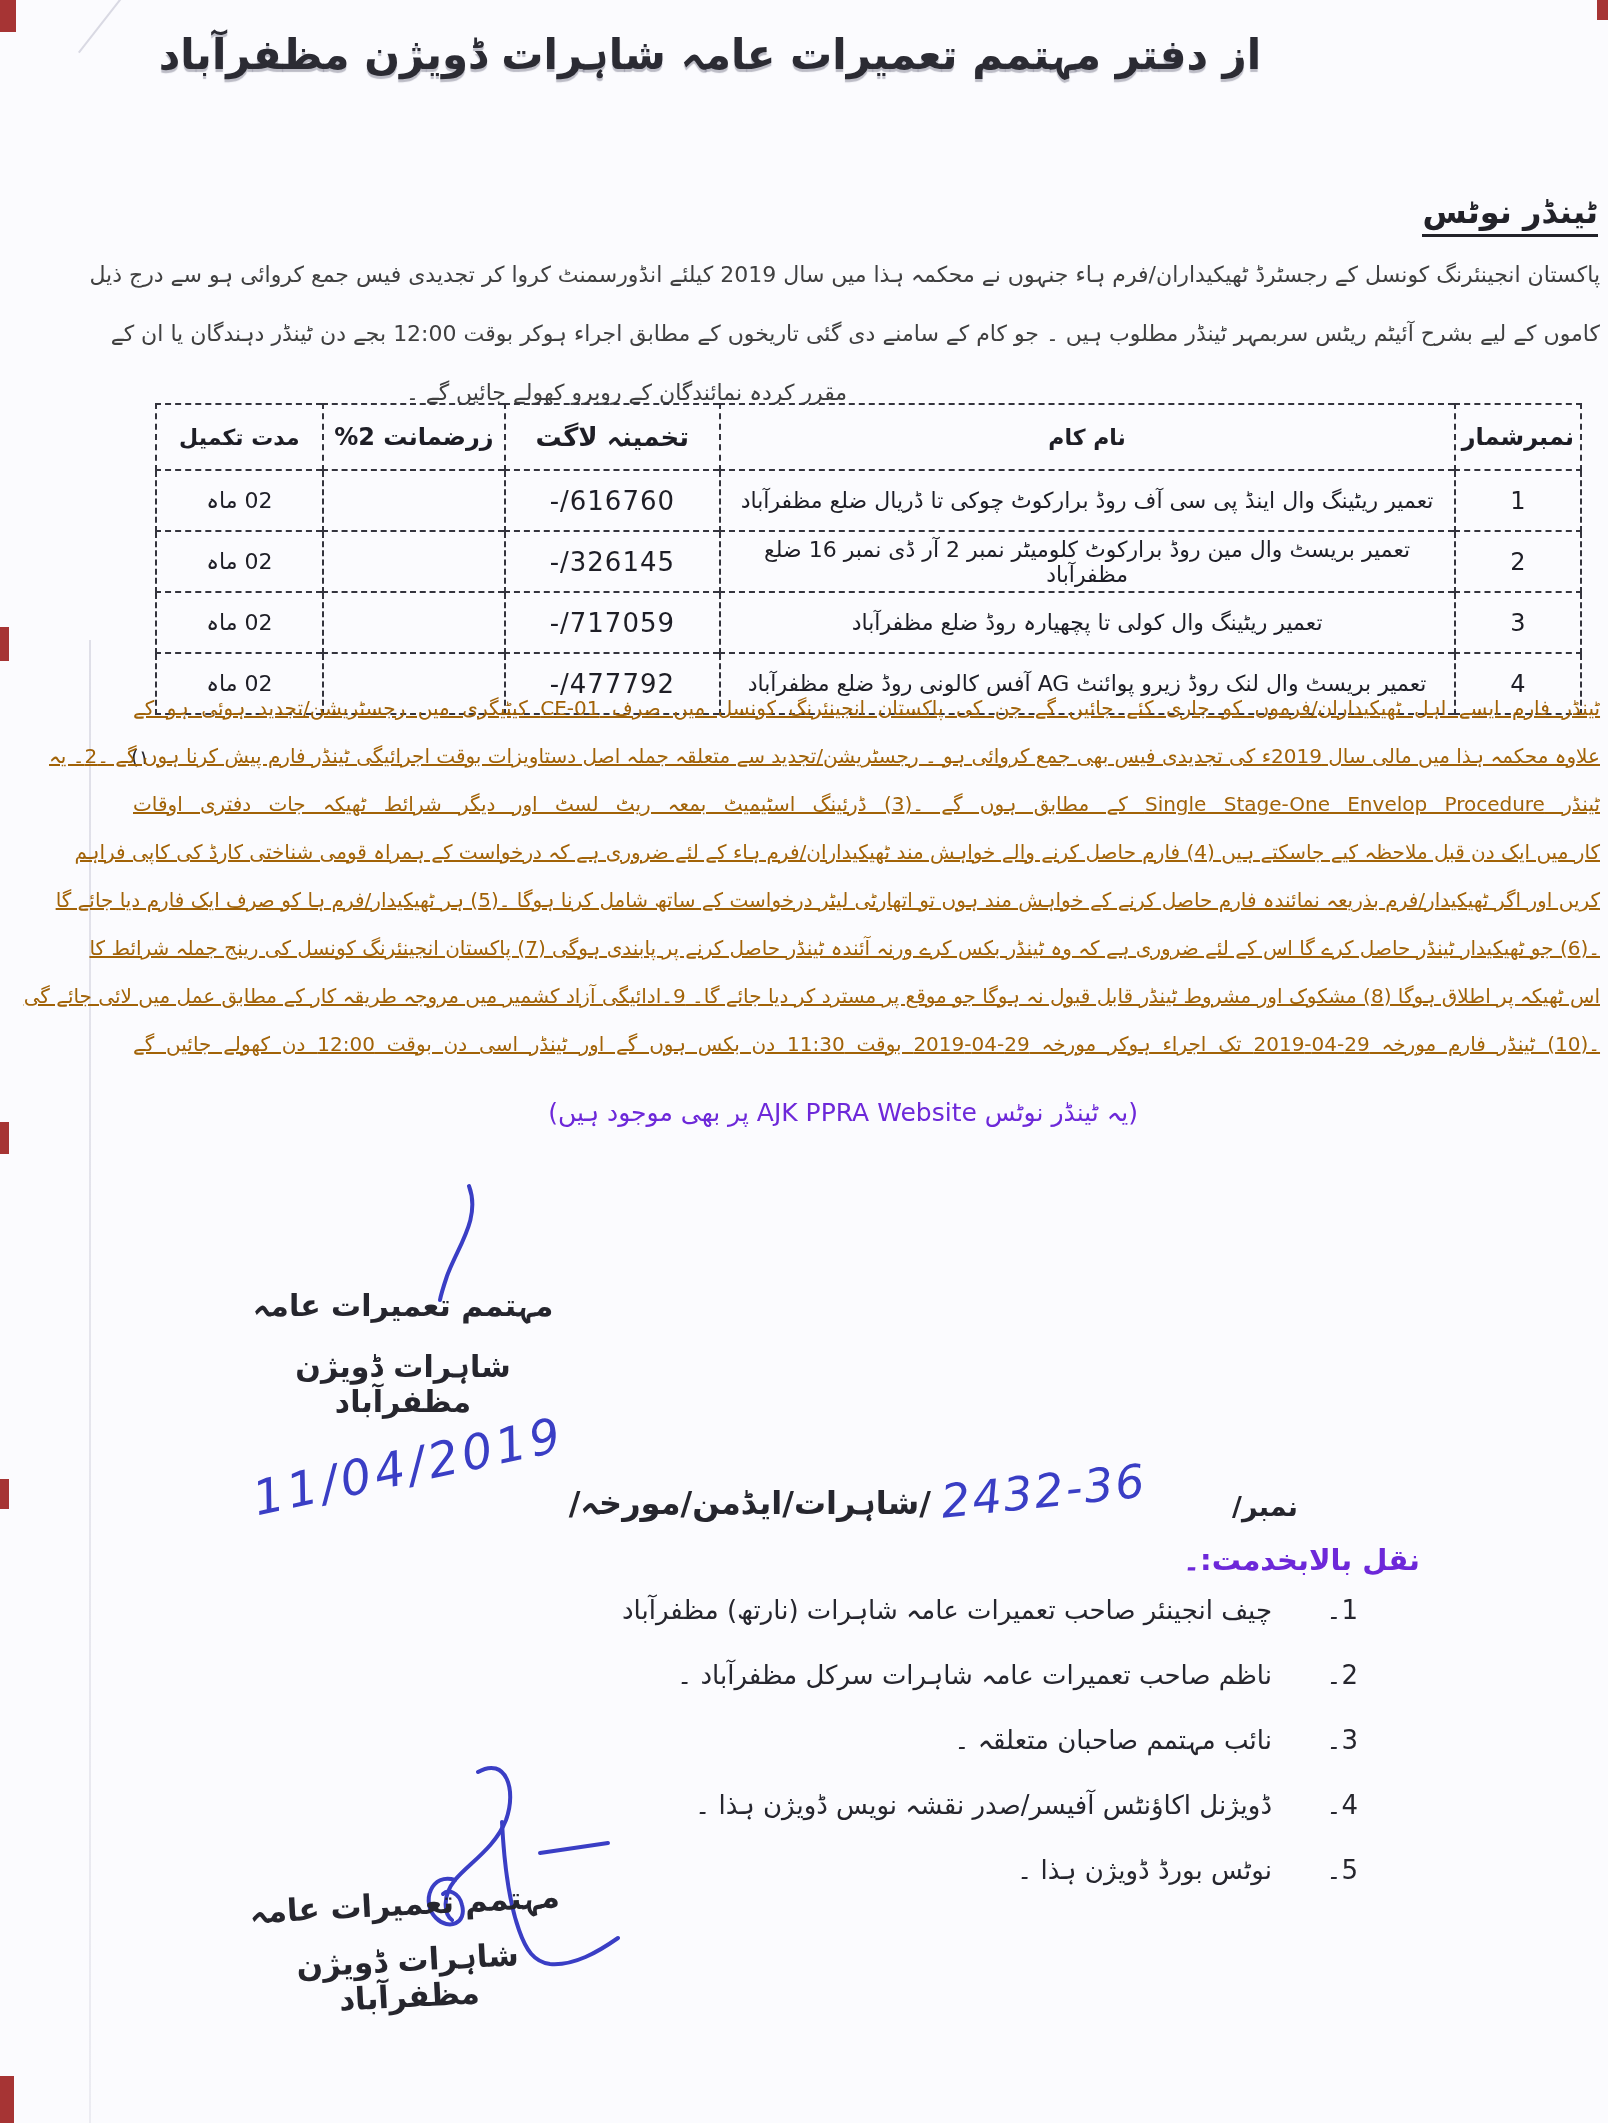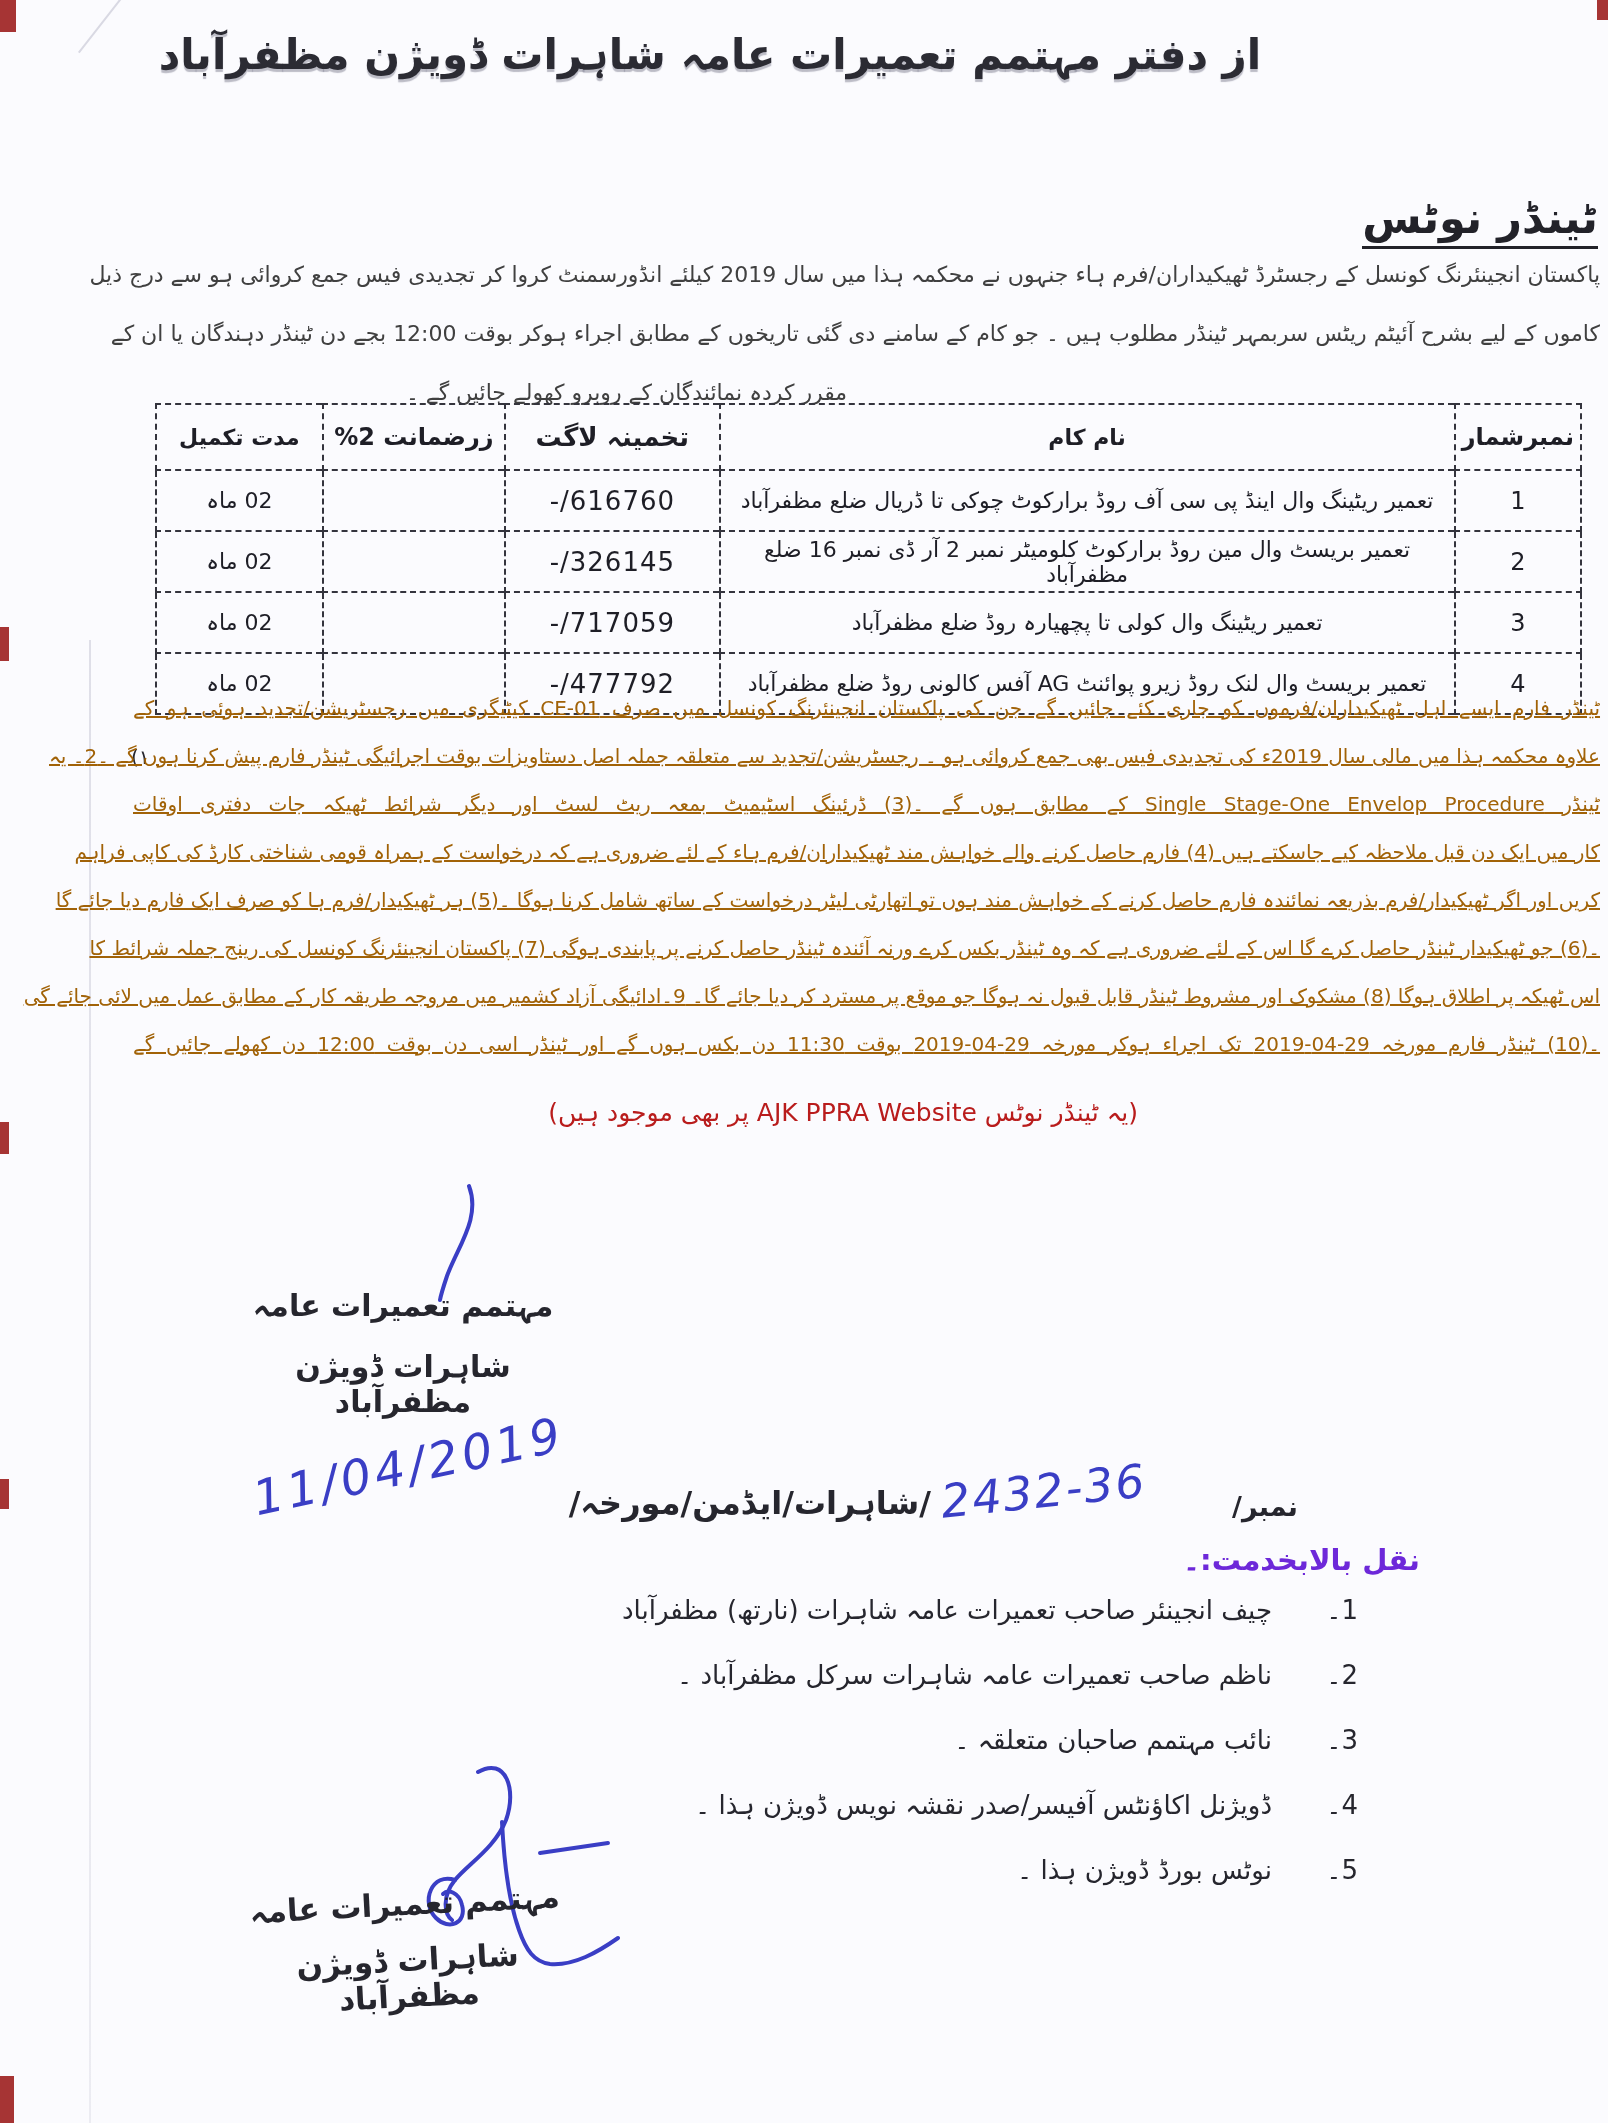--- a/index.html
+++ b/index.html
@@ -12,40 +12,40 @@
   .mark.m3{left:0;top:1122px;width:9px;height:32px;}
   .mark.m4{left:0;top:1479px;width:9px;height:30px;}
   .mark.m5{left:0;top:2076px;width:14px;height:47px;}
   .mark.m6{left:1597px;top:0;width:11px;height:20px;}
   .fold-line{position:absolute;left:78px;top:52px;width:230px;height:2px;background:#d9d9e3;transform:rotate(-52deg);transform-origin:left top;}
   .paper-edge{position:absolute;left:89px;top:640px;width:2px;height:1483px;background:linear-gradient(to bottom,#dfdfe8,#ececf2);}
   
   .title{position:absolute;left:120px;top:30px;width:1180px;text-align:center;direction:rtl;
          font-size:42px;font-weight:bold;color:#2b2b33;letter-spacing:1px;
          text-shadow:0 3px 1px rgba(110,110,130,0.45);}
-  .tender-heading{position:absolute;right:10px;top:193px;direction:rtl;font-size:43px;font-weight:bold;color:#222229;
+  .tender-heading{position:absolute;right:10px;top:193px;direction:rtl;font-size:32px;font-weight:bold;color:#222229;
          border-bottom:3px solid #222229;padding-bottom:3px;}
   .intro{position:absolute;left:133px;right:8px;top:245px;direction:rtl;color:#404040;}
   .intro-line{font-size:22px;line-height:59px;text-align:justify;text-align-last:justify;white-space:nowrap;}
   .intro-line.last{text-align:center;text-align-last:center;transform:translateX(-240px);}
   
   .work-table{position:absolute;left:155px;top:403px;width:1427px;border-collapse:collapse;direction:rtl;color:#1e1e26;}
   .work-table th,.work-table td{border:2px dashed #34343d;text-align:center;vertical-align:middle;padding:4px 6px;}
   .work-table th{font-size:24px;font-weight:bold;height:56px;}
   .work-table td{height:51px;}
   .work-table .c0{width:103px;font-size:24px;}
   .work-table .c1{width:760px;font-size:22px;}
   .work-table .c2{width:205px;font-size:26px;letter-spacing:1px;}
   .work-table .c3{width:172px;font-size:24px;}
   .work-table .c4{width:158px;font-size:22px;}
   
   .conditions{position:absolute;left:133px;right:8px;top:684px;direction:rtl;color:#a16207;text-decoration:underline;}
   .cond-line{font-size:20px;line-height:48px;text-align:justify;text-align-last:justify;white-space:nowrap;}
   .cond-marker{position:absolute;left:131px;top:745px;direction:ltr;font-size:20px;color:#26262e;}
-  .website-note{position:absolute;right:470px;top:1098px;direction:rtl;font-size:25px;color:#b91c1c;text-align:right;}
+  .website-note{position:absolute;right:470px;top:1098px;direction:rtl;font-size:25px;color:#6d28d9;text-align:right;}
   
   .pen-layer{position:absolute;left:0;top:0;width:1608px;height:2123px;pointer-events:none;}
   .sig-top{position:absolute;left:238px;top:1288px;width:330px;text-align:center;direction:rtl;
            font-size:30px;font-weight:bold;color:#26262e;}
   .sig-top .l2{margin-top:26px;}
   .hand{color:#3a3ec5;font-style:italic;}
   .hand-date{position:absolute;left:250px;top:1438px;font-size:48px;letter-spacing:4px;transform:rotate(-12deg);}
   .ref-line{position:absolute;right:310px;top:1468px;direction:rtl;display:flex;align-items:flex-end;color:#26262e;}
   .ref-label{font-size:27px;font-weight:600;}
   .ref-number{font-size:46px;letter-spacing:2px;margin-right:85px;margin-left:10px;transform:rotate(-6deg) translateY(-4px);}

